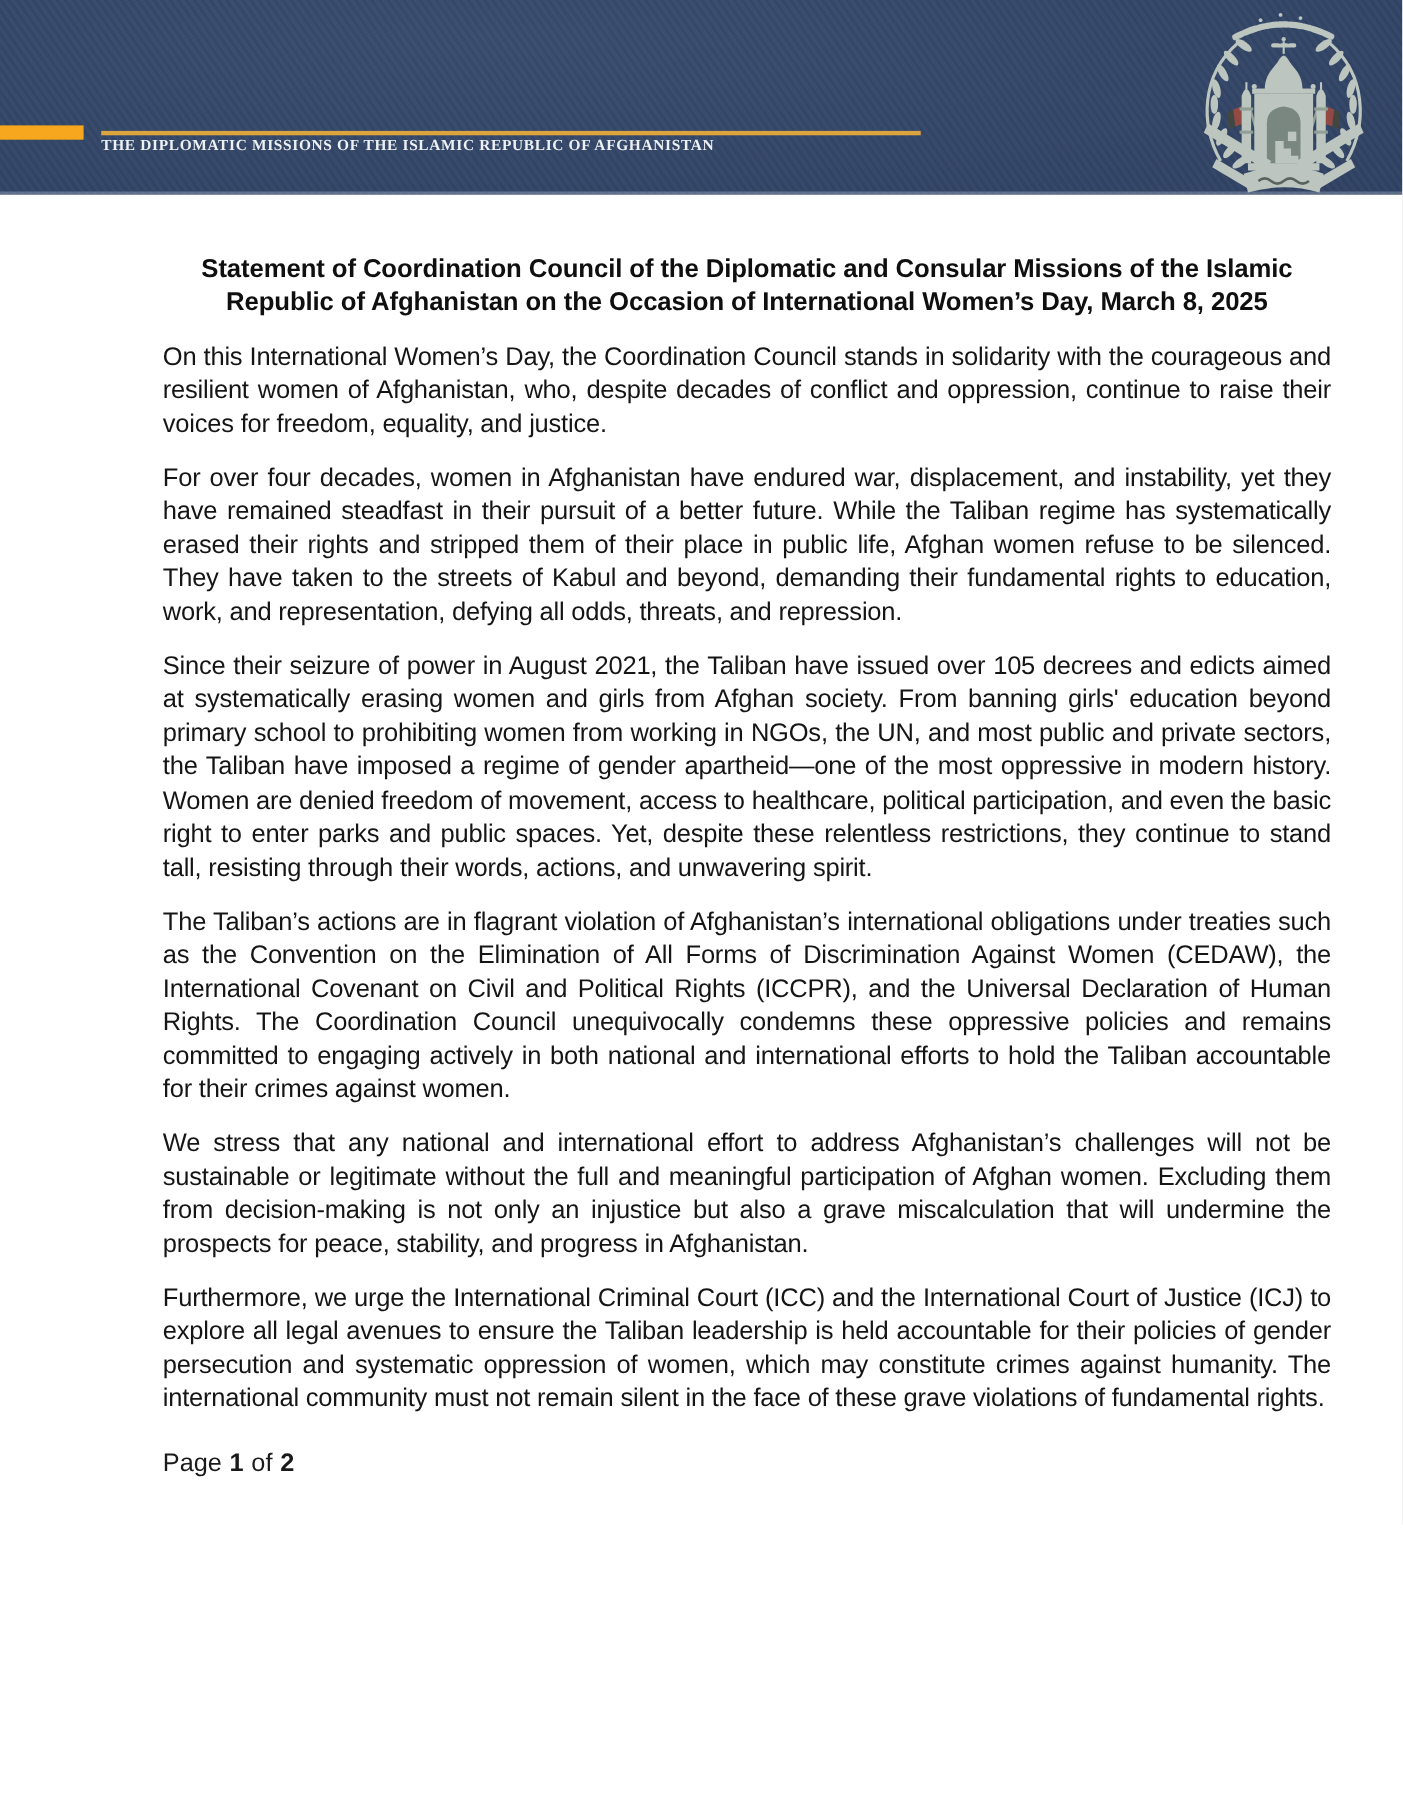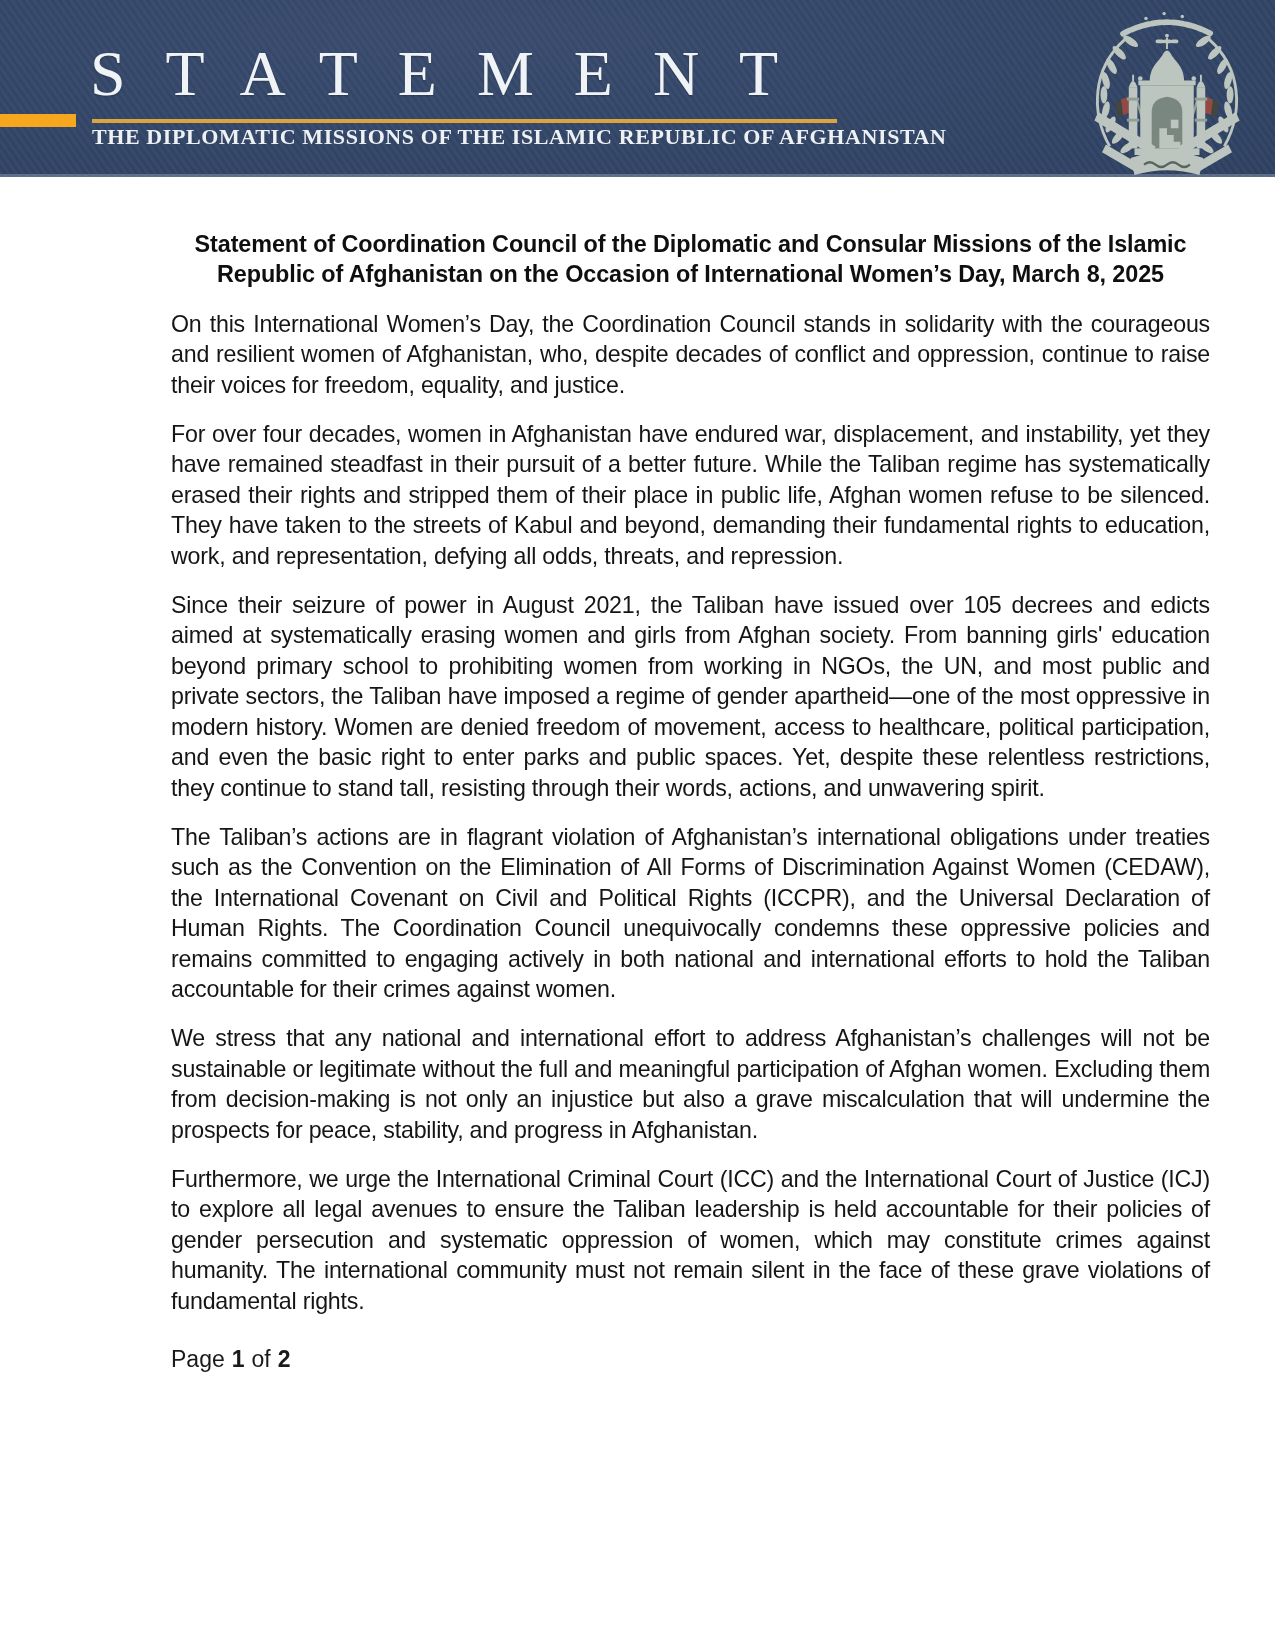--- a/index.html
+++ b/index.html
@@ -29,31 +29,30 @@
     position:absolute;top:119px;left:92px;width:745px;height:4px;
     background:#dca43e;
   }
   .accent-bar{
     position:absolute;top:114px;left:0;width:76px;height:13px;
     background:#f6a71e;
   }
   .banner-subtitle{
     position:absolute;top:125px;left:92px;width:750px;
     font-family:"Liberation Serif",serif;font-weight:700;
-    font-size:22px;letter-spacing:0.6px;line-height:1.1;
+    font-size:14px;letter-spacing:0.6px;line-height:1.1;
     color:#eef1f4;white-space:nowrap;
   }
   .emblem{position:absolute;top:5px;right:12px;width:192px;height:172px;opacity:0.92;}
   .emblem svg{display:block;width:100%;height:100%;}
 
   
   .content{
     position:absolute;top:177px;left:0;right:0;
     padding:0 65px 0 148px;
-    margin-left:23px;
   }
   .doc-title{
     margin:52px 0 0 0;
     font-size:23.4px;line-height:30.4px;font-weight:700;
     text-align:center;color:#0f0f0f;letter-spacing:-0.1px;
   }
   .para{
     margin:19px 0 0 0;
     font-size:23.2px;line-height:30.4px;letter-spacing:-0.2px;
     text-align:justify;color:#151515;
@@ -63,21 +62,20 @@
     display:flex;gap:7px;align-items:center;
   }
   .page-footer b{font-weight:700;}
 </style>
 </head>
 <body>
 
 <div class="page">
 
   <header class="banner">
-    <h1 class="banner-title">STATEMENT</h1>
     <div class="accent-bar"></div>
     <div class="banner-rule"></div>
     <div class="banner-subtitle">THE DIPLOMATIC MISSIONS OF THE ISLAMIC REPUBLIC OF AFGHANISTAN</div>
 
     <div class="emblem">
       <svg viewBox="0 0 200 180" xmlns="http://www.w3.org/2000/svg">
         <defs>
           <g id="sp">
               <ellipse cx="0" cy="0" rx="3.6" ry="9.2" fill="#c8d1c7"></ellipse>
             </g>

